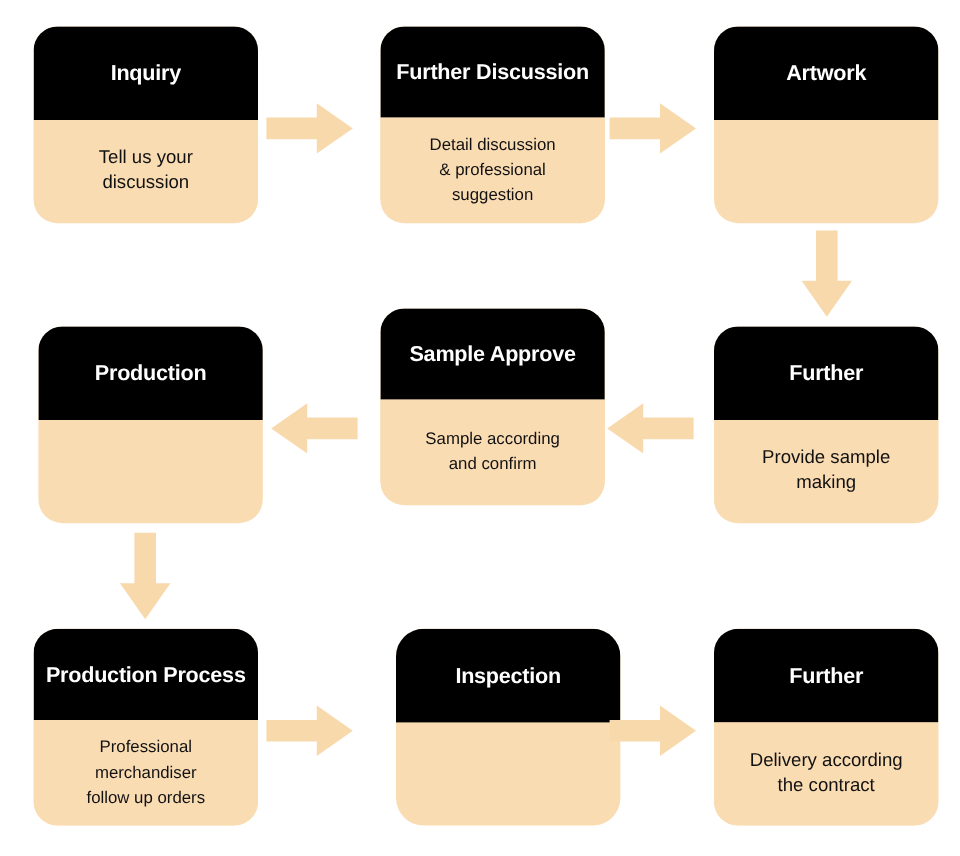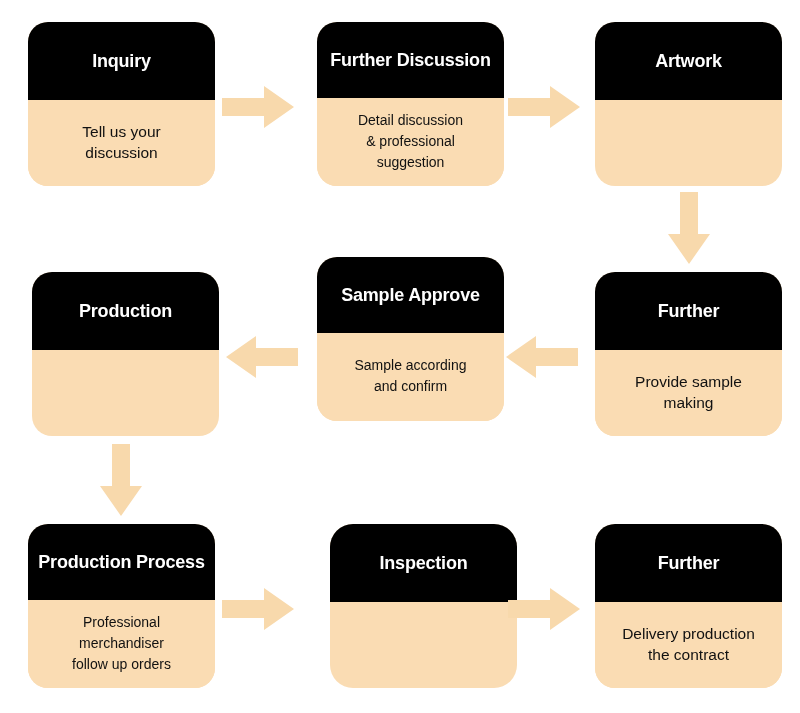--- a/index.html
+++ b/index.html
@@ -196,17 +196,17 @@
   </div>
 
   <div class="arrow arrow-h a-r3-2">
     <svg width="72" height="42" viewBox="0 0 72 42" xmlns="http://www.w3.org/2000/svg">
       <polygon points="0,12 42,12 42,0 72,21 42,42 42,30 0,30" fill="#f8d9ac"></polygon>
     </svg>
   </div>
 
   <div class="card h1 pos-r3c3">
     <div class="card-header">Further</div>
-    <div class="card-body">Delivery production
+    <div class="card-body">Delivery according
 the contract</div>
   </div>
 
 </div>
 
 </body></html>

